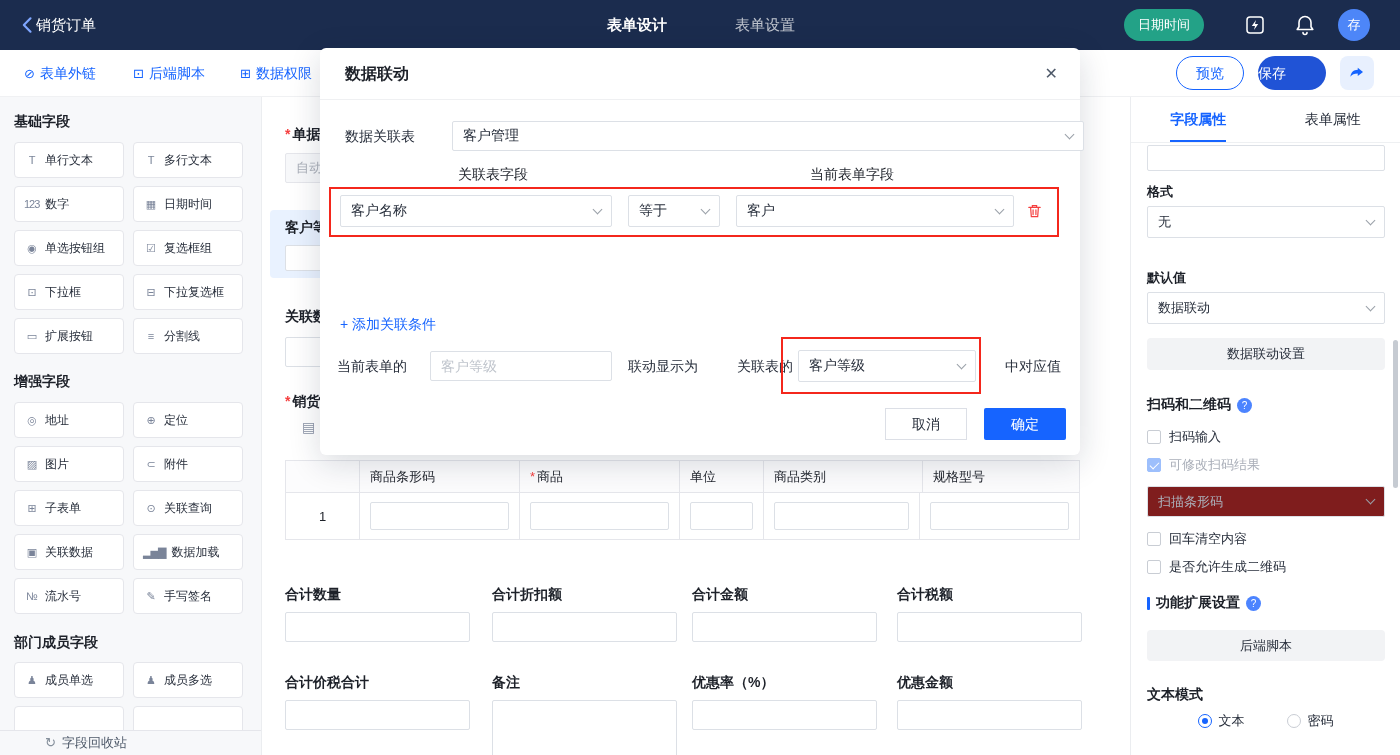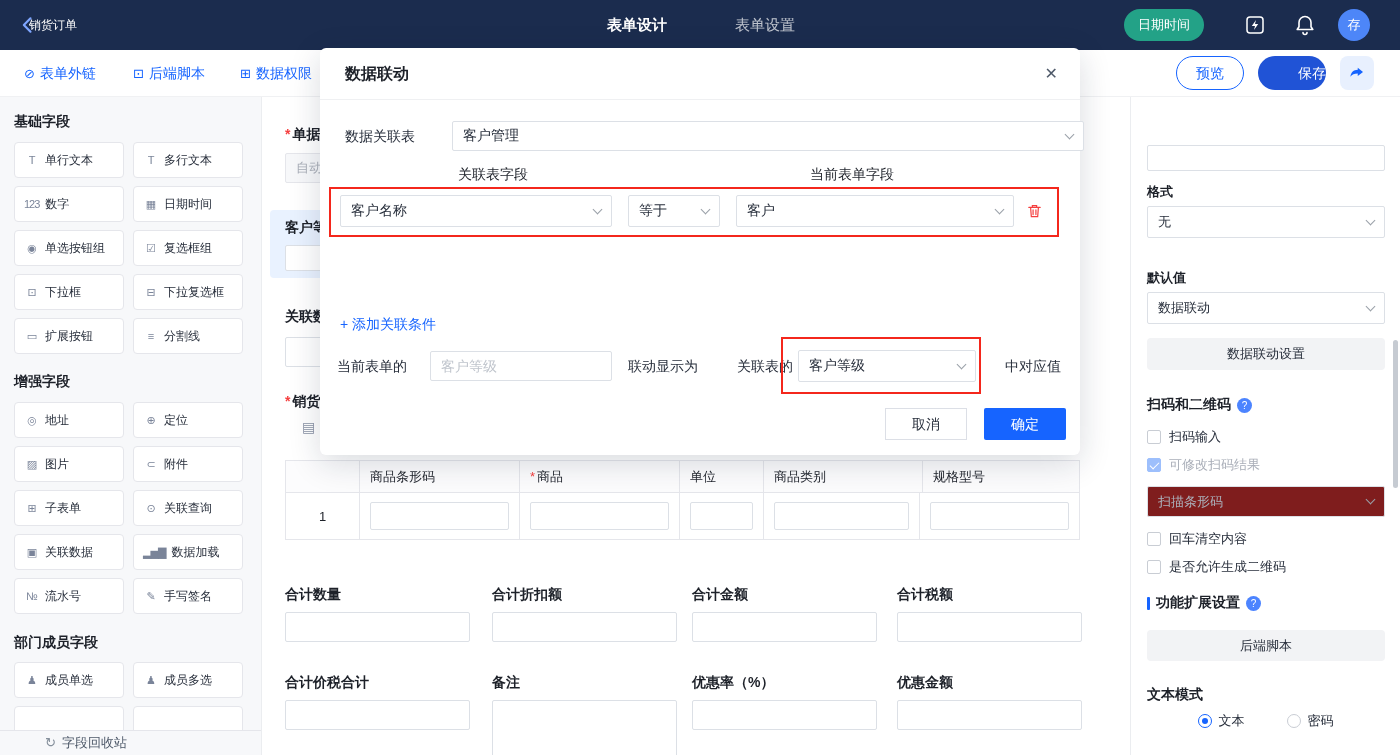--- a/index.html
+++ b/index.html
@@ -6,33 +6,33 @@
     --navy:#1B2C4E; --primary:#1664FF; --primary-dark:#2053D6; --teal:#23A287;
     --annotation:#F4271C; --danger:#F53F3F; --avatar:#4D86F8;
   }
   *{box-sizing:border-box;margin:0;padding:0;font-family:"Liberation Sans","DejaVu Sans",sans-serif;}
   body{width:1400px;height:755px;overflow:hidden;background:#fff;}
   #root{position:relative;width:1400px;height:755px;overflow:hidden;background:#fff;}
   .abs{position:absolute;}
 
   
   .hdr{position:absolute;left:0;top:0;width:1400px;height:50px;background:var(--navy);}
-  .hdr-title{position:absolute;left:29px;top:0;height:54px;line-height:50px;color:#fff;font-size:12px;font-weight:500;}
+  .hdr-title{position:absolute;left:36px;top:0;height:54px;line-height:50px;color:#fff;font-size:15px;font-weight:500;}
   .hdr-tab{position:absolute;top:0;height:50px;line-height:50px;font-size:15px;color:rgba(255,255,255,.72);cursor:pointer;}
   .hdr-tab.active{color:#fff;font-weight:600;}
   .pill{position:absolute;top:9px;height:32px;border-radius:16px;background:var(--teal);color:#fff;font-size:13px;line-height:32px;text-align:center;cursor:pointer;}
   .avatar{position:absolute;top:9px;width:32px;height:32px;border-radius:50%;background:var(--avatar);color:#fff;font-size:13px;line-height:32px;text-align:center;}
   .hicon{position:absolute;top:13px;width:24px;height:24px;cursor:pointer;}
 
   
   .tb{position:absolute;left:0;top:50px;width:1400px;height:47px;background:#fff;border-bottom:1px solid #F0F1F3;}
   .tb-link{position:absolute;top:0;height:47px;line-height:47px;color:var(--primary);font-size:14px;cursor:pointer;}
   .tb-link .ic{margin-right:5px;font-size:13px;}
   .btn-outline{position:absolute;top:6px;height:34px;border:1px solid var(--primary);color:var(--primary);background:#fff;border-radius:17px;font-size:14px;text-align:center;line-height:32px;cursor:pointer;}
-  .btn-save{position:absolute;top:6px;height:34px;background:var(--primary-dark);color:#fff;border-radius:17px;font-size:14px;text-align:right;line-height:34px;cursor:pointer;}
+  .btn-save{position:absolute;top:6px;height:34px;background:var(--primary-dark);color:#fff;border-radius:17px;font-size:14px;text-align:left;line-height:34px;cursor:pointer;}
   .btn-share{position:absolute;top:6px;width:34px;height:34px;background:#E8F0FE;border-radius:8px;text-align:center;line-height:34px;cursor:pointer;}
 
   
   .pal{position:absolute;left:0;top:97px;width:262px;height:658px;background:#F7F8FA;border-right:1px solid #EBEDF0;overflow:hidden;}
   .pal-title{position:absolute;left:14px;font-size:14px;font-weight:700;color:#1D2129;}
   .pal-grid{position:absolute;left:14px;width:234px;display:flex;flex-wrap:wrap;gap:8px 9px;}
   .pi{width:110px;height:36px;background:#fff;border:1px solid #E5E6EB;border-radius:4px;display:flex;align-items:center;padding-left:9px;gap:6px;cursor:grab;overflow:hidden;}
   .pi-ic{min-width:15px;font-size:11px;color:#7A8499;text-align:center;flex:none;letter-spacing:-1px;}
   .pi-lb{font-size:12px;color:#272E3B;white-space:nowrap;}
   .recycle{position:absolute;left:0;bottom:0;width:262px;height:25px;background:#F7F8FA;border-top:1px solid #E5E6EB;color:#4E5969;font-size:13px;line-height:24px;padding-left:45px;cursor:pointer;}
@@ -303,20 +303,24 @@
     <div class="tot-lb" style="left:230px;top:577px;">备注</div>
     <div class="tot-lb" style="left:430px;top:577px;">优惠率（%）</div>
     <div class="tot-lb" style="left:635px;top:577px;">优惠金额</div>
     <div class="inp" style="left:23px;top:603px;width:185px;"></div>
     <div class="inp" style="left:230px;top:603px;width:185px;height:58px;"></div>
     <div class="inp" style="left:430px;top:603px;width:185px;"></div>
     <div class="inp" style="left:635px;top:603px;width:185px;"></div>
   </div>
 
   <div class="rp">
+    <div class="rp-tabs">
+      <div class="rp-tab active">字段属性</div>
+      <div class="rp-tab">表单属性</div>
+    </div>
 
     <div class="inp" style="left:16px;top:48px;width:238px;height:26px;"></div>
 
     <div class="rp-lb" style="top:86px;">格式</div>
     <div class="sel abs" style="left:16px;top:109px;width:238px;height:32px;">
         <span class="sel-val">无</span>
         <span class="chev"></span>
       </div>
 
     <div class="rp-lb" style="top:172px;">默认值</div>

